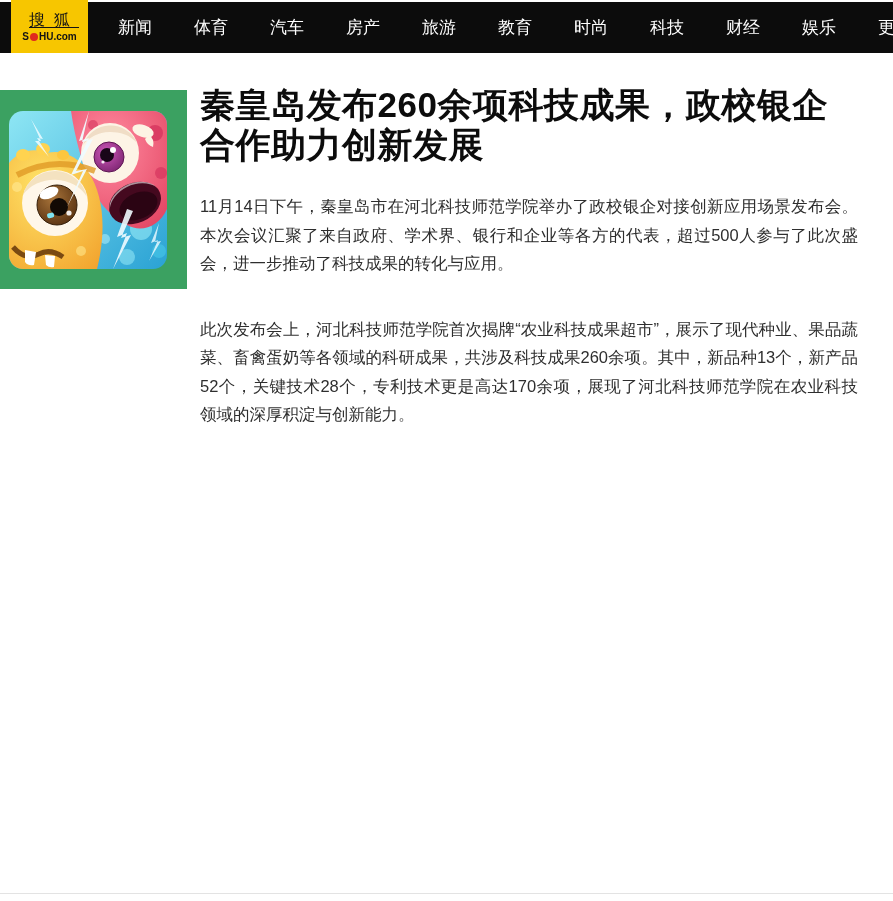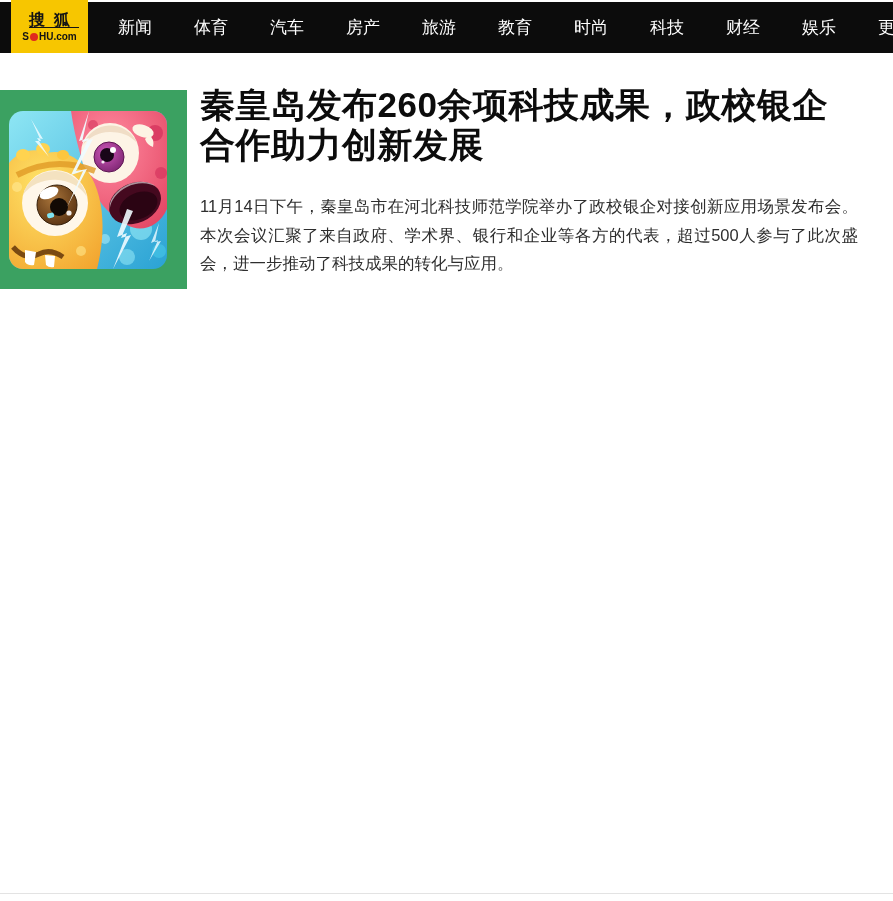--- a/index.html
+++ b/index.html
@@ -20,21 +20,21 @@
   }
   .logo {
     position: absolute; left:11px; top:-2px;
     width: 77px; height: 53px;
     background: #f7c600;
     display: flex; flex-direction: column;
     align-items: center; justify-content: center;
     cursor: pointer;
   }
   .logo-cn {
-    font-weight: bold; font-size: 16px; color:#141414;
+    font-weight: normal; font-size: 16px; color:#141414;
     letter-spacing: 9px; margin-left: 9px;
     text-decoration: underline;
     text-underline-offset: 2px;
     line-height: 18px;
   }
   .logo-en {
     font-weight: bold; font-size: 10px; color:#141414;
     line-height: 12px; margin-top: 2px;
     display:flex; align-items:center;
   }
@@ -207,16 +207,17 @@
         <polygon points="150,112 142,132 149,129 140,150 152,130 146,131" opacity="0.8"></polygon>
       </g>
     </svg>
   </div>
 </div>
 
 <div class="article">
   <h1>秦皇岛发布260余项科技成果，政校银企合作助力创新发展</h1>
   <div class="paras">
     <p>11月14日下午，秦皇岛市在河北科技师范学院举办了政校银企对接创新应用场景发布会。本次会议汇聚了来自政府、学术界、银行和企业等各方的代表，超过500人参与了此次盛会，进一步推动了科技成果的转化与应用。</p>
+    <p>此次发布会上，河北科技师范学院首次揭牌“农业科技成果超市”，展示了现代种业、果品蔬菜、畜禽蛋奶等各领域的科研成果，共涉及科技成果260余项。其中，新品种13个，新产品52个，关键技术28个，专利技术更是高达170余项，展现了河北科技师范学院在农业科技领域的深厚积淀与创新能力。</p>
   </div>
 </div>
 
 <div class="bottom-divider"></div>
 
 </body></html>

